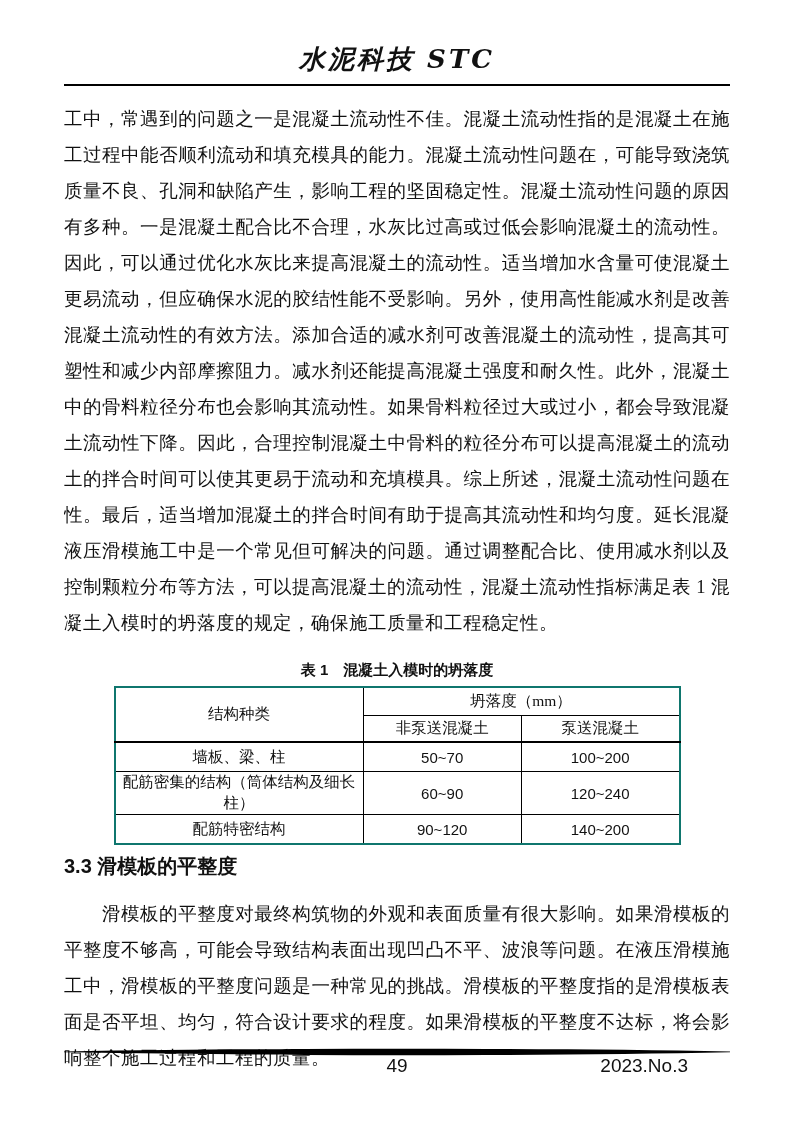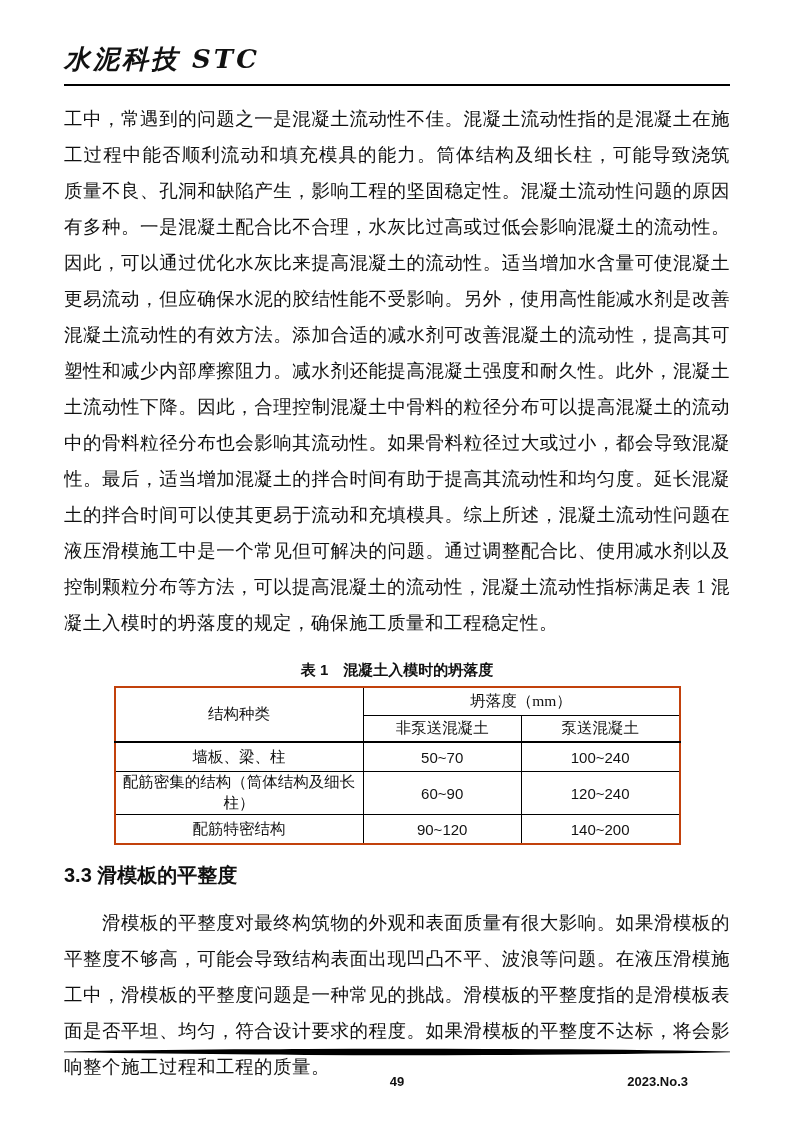--- a/index.html
+++ b/index.html
@@ -12,21 +12,21 @@
     overflow:hidden;
   }
   .page{
     position:absolute; inset:0;
     padding:0 63px 0 64px;
     box-sizing:border-box;
   }
   
   .page-header{padding-top:44px;}
   .journal-title{
-    text-align:left;
+    text-align:center;
     font-family:"DejaVu Serif","Liberation Serif",serif;
     font-style:italic;
     font-weight:bold;
     font-size:26px;
     line-height:30px;
     letter-spacing:3px;
   }
   .header-rule{
     border:none;
     border-top:2.5px solid #000;
@@ -66,82 +66,81 @@
     table-layout:fixed;
   }
   .slump-table th,.slump-table td{
     border:1px solid #000;
     font-weight:normal;
     font-size:15.5px;
     text-align:center;
     vertical-align:middle;
     padding:0 4px;
   }
-  .slump-table{border:2px solid #c2410c;}
+  .slump-table{border:2px solid #0f766e;}
   .slump-table .hdr1 th{height:27px;}
   .slump-table .hdr2 th{height:25px;}
   .slump-table tbody td{height:28px;}
   .slump-table th[rowspan], .slump-table .hdr2 th{border-bottom:2px solid #000;}
   .slump-table .num{font-family:"Liberation Sans","DejaVu Sans",sans-serif;font-size:15px;}
   .col-structure{width:44%;}
   .col-np{width:28%;}
   .col-p{width:28%;}
   
   .section-heading{
-    margin-top:15px;
+    margin-top:6px;
     font-family:"Liberation Sans","DejaVu Sans",sans-serif;
     font-weight:bold;
     font-size:20px;
     line-height:30px;
   }
   .after-heading{}
   
   .page-footer{
     position:absolute;
     left:64px; right:63px;
     top:1048px;
   }
   .footer-bar{display:block;width:100%;height:8px;}
   .footer-meta{
     position:relative;
-    margin-top:17px;
+    margin-top:1px;
     font-family:"Liberation Sans","DejaVu Sans",sans-serif;
-    font-size:13px;
+    font-size:19px;
     line-height:18px;
-    font-weight:bold;
   }
   .page-number{text-align:center;}
   .issue-number{
     position:absolute;
     right:42px; top:0;
   }
 </style>
 </head>
 <body>
 
 <div class="page">
 
   <div class="page-header">
     <div class="journal-title">水泥科技 STC</div>
     <hr class="header-rule">
   </div>
 
   <div class="article-body">
     <div class="tline">工中，常遇到的问题之一是混凝土流动性不佳。混凝土流动性指的是混凝土在施</div>
-    <div class="tline">工过程中能否顺利流动和填充模具的能力。筒体结构及细长柱，可能导致浇筑</div>
+    <div class="tline">工过程中能否顺利流动和填充模具的能力。混凝土流动性问题在，可能导致浇筑</div>
     <div class="tline">质量不良、孔洞和缺陷产生，影响工程的坚固稳定性。混凝土流动性问题的原因</div>
     <div class="tline">有多种。一是混凝土配合比不合理，水灰比过高或过低会影响混凝土的流动性。</div>
     <div class="tline">因此，可以通过优化水灰比来提高混凝土的流动性。适当增加水含量可使混凝土</div>
     <div class="tline">更易流动，但应确保水泥的胶结性能不受影响。另外，使用高性能减水剂是改善</div>
     <div class="tline">混凝土流动性的有效方法。添加合适的减水剂可改善混凝土的流动性，提高其可</div>
     <div class="tline">塑性和减少内部摩擦阻力。减水剂还能提高混凝土强度和耐久性。此外，混凝土</div>
+    <div class="tline">中的骨料粒径分布也会影响其流动性。如果骨料粒径过大或过小，都会导致混凝</div>
     <div class="tline">土流动性下降。因此，合理控制混凝土中骨料的粒径分布可以提高混凝土的流动</div>
-    <div class="tline">中的骨料粒径分布也会影响其流动性。如果骨料粒径过大或过小，都会导致混凝</div>
+    <div class="tline">土的拌合时间可以使其更易于流动和充填模具。综上所述，混凝土流动性问题在</div>
     <div class="tline">性。最后，适当增加混凝土的拌合时间有助于提高其流动性和均匀度。延长混凝</div>
-    <div class="tline">土的拌合时间可以使其更易于流动和充填模具。综上所述，混凝土流动性问题在</div>
     <div class="tline">液压滑模施工中是一个常见但可解决的问题。通过调整配合比、使用减水剂以及</div>
     <div class="tline">控制颗粒分布等方法，可以提高混凝土的流动性，混凝土流动性指标满足表 1 混</div>
     <div class="tline last">凝土入模时的坍落度的规定，确保施工质量和工程稳定性。</div>
   </div>
 
   <div class="table-caption">表 1　混凝土入模时的坍落度</div>
 
   <table class="slump-table">
     <colgroup>
       <col class="col-structure">
@@ -155,21 +154,21 @@
       </tr>
       <tr class="hdr2">
         <th>非泵送混凝土</th>
         <th>泵送混凝土</th>
       </tr>
     </thead>
     <tbody>
       <tr>
         <td>墙板、梁、柱</td>
         <td class="num">50~70</td>
-        <td class="num">100~240</td>
+        <td class="num">100~200</td>
       </tr>
       <tr>
         <td>配筋密集的结构（筒体结构及细长柱）</td>
         <td class="num">60~90</td>
         <td class="num">120~240</td>
       </tr>
       <tr>
         <td>配筋特密结构</td>
         <td class="num">90~120</td>
         <td class="num">140~200</td>

